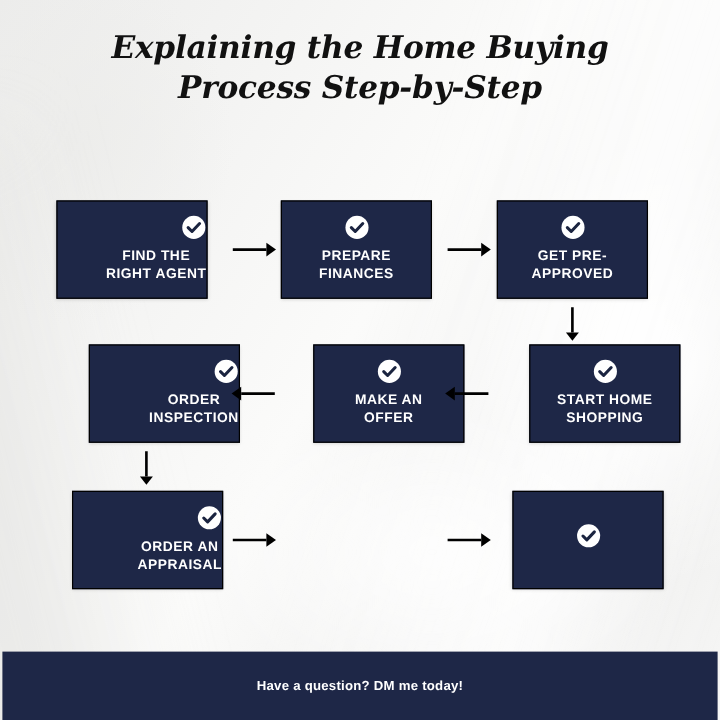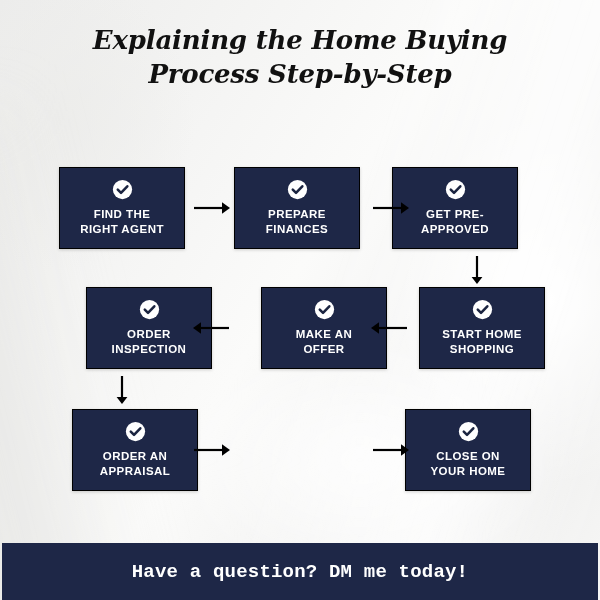--- a/index.html
+++ b/index.html
@@ -94,23 +94,23 @@
     font-size: 11.5px;
     font-weight: 700;
     line-height: 1.28;
     letter-spacing: 0.45px;
     text-align: center;
     white-space: pre-line;
     text-transform: uppercase;
   }
 
   
-  .col-1 { left: 59px; }
+  .col-1 { left: 47px; align-items: flex-end; }
   .col-2 { left: 234px; }
-  .col-3 { left: 392px; }
+  .col-3 { left: 414px; }
   
   .row-1 { top: 167px; }
   .row-2 { top: 287px; margin-left: 27px; }
   .row-3 { top: 409px; margin-left: 13px; }
 
   
   .arrow {
     position: absolute;
     z-index: 4;
   }
@@ -124,24 +124,23 @@
     width: 596px;
     height: 57px;
     background: #1e2747;
     display: flex;
     align-items: center;
     justify-content: center;
     z-index: 6;
   }
   .footer-text {
     color: #ffffff;
-    font-size: 19px;
+    font-size: 11px;
     font-weight: 700;
     letter-spacing: 0.2px;
-    font-family: Liberation Mono, monospace;
   }
 </style>
 </head>
 <body>
 
 <div id="infographic">
 
   <div class="bg-streak streak-a"></div>
   <div class="bg-streak streak-b"></div>
   <div class="bg-streak streak-c"></div>
@@ -226,22 +225,20 @@
   </div>
 
 
   <div class="box row-3 col-3">
     <span class="check-icon">
       <svg viewBox="0 0 24 24" width="21" height="21" aria-hidden="true">
         <circle cx="12" cy="12" r="11" fill="#ffffff"></circle>
         <path d="M6.6 12.2 L10.3 15.9 L17.5 8.3" fill="none" stroke="#1b2440" stroke-width="2.9" stroke-linecap="round" stroke-linejoin="round"></path>
       </svg>
     </span>
-    <span class="box-label">CLOSE ON
-YOUR HOME</span>
   </div>
 
   <div class="arrow" style="left:193px; top:200px;">
     <svg width="38" height="16" viewBox="0 0 38 16" aria-hidden="true">
       <line x1="1" y1="8" x2="29" y2="8" stroke="#000000" stroke-width="2.2"></line>
       <path d="M29 2.3 L37 8 L29 13.7 Z" fill="#000000"></path>
     </svg>
   </div>
 
   <div class="arrow" style="left:372px; top:200px;">

